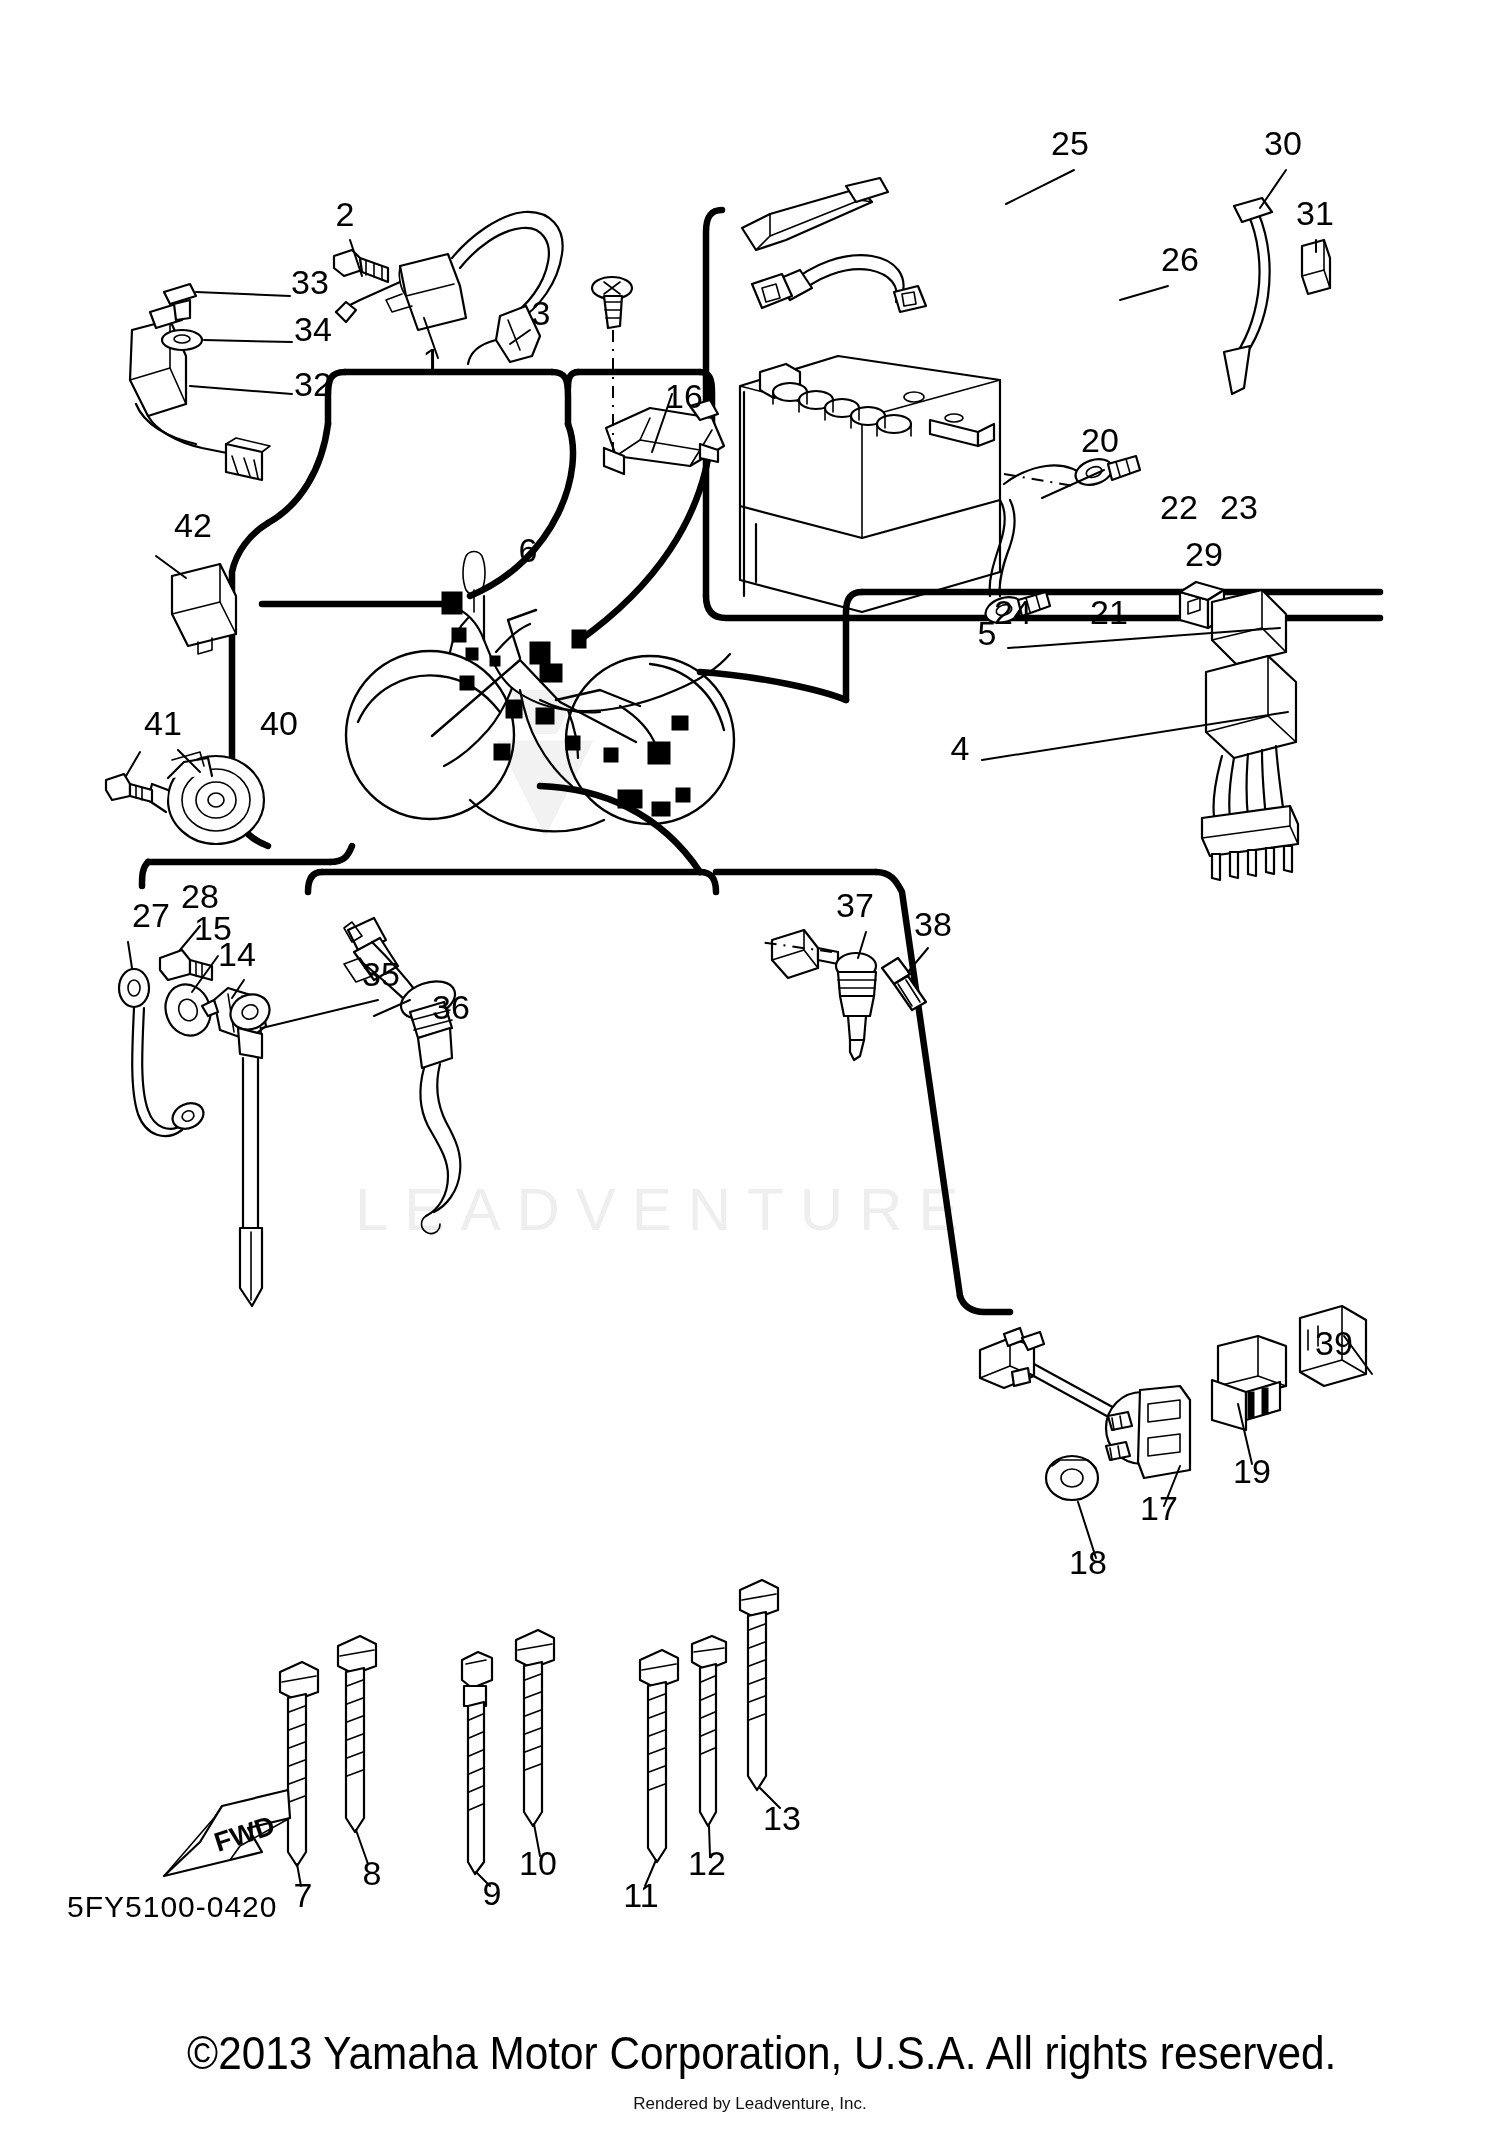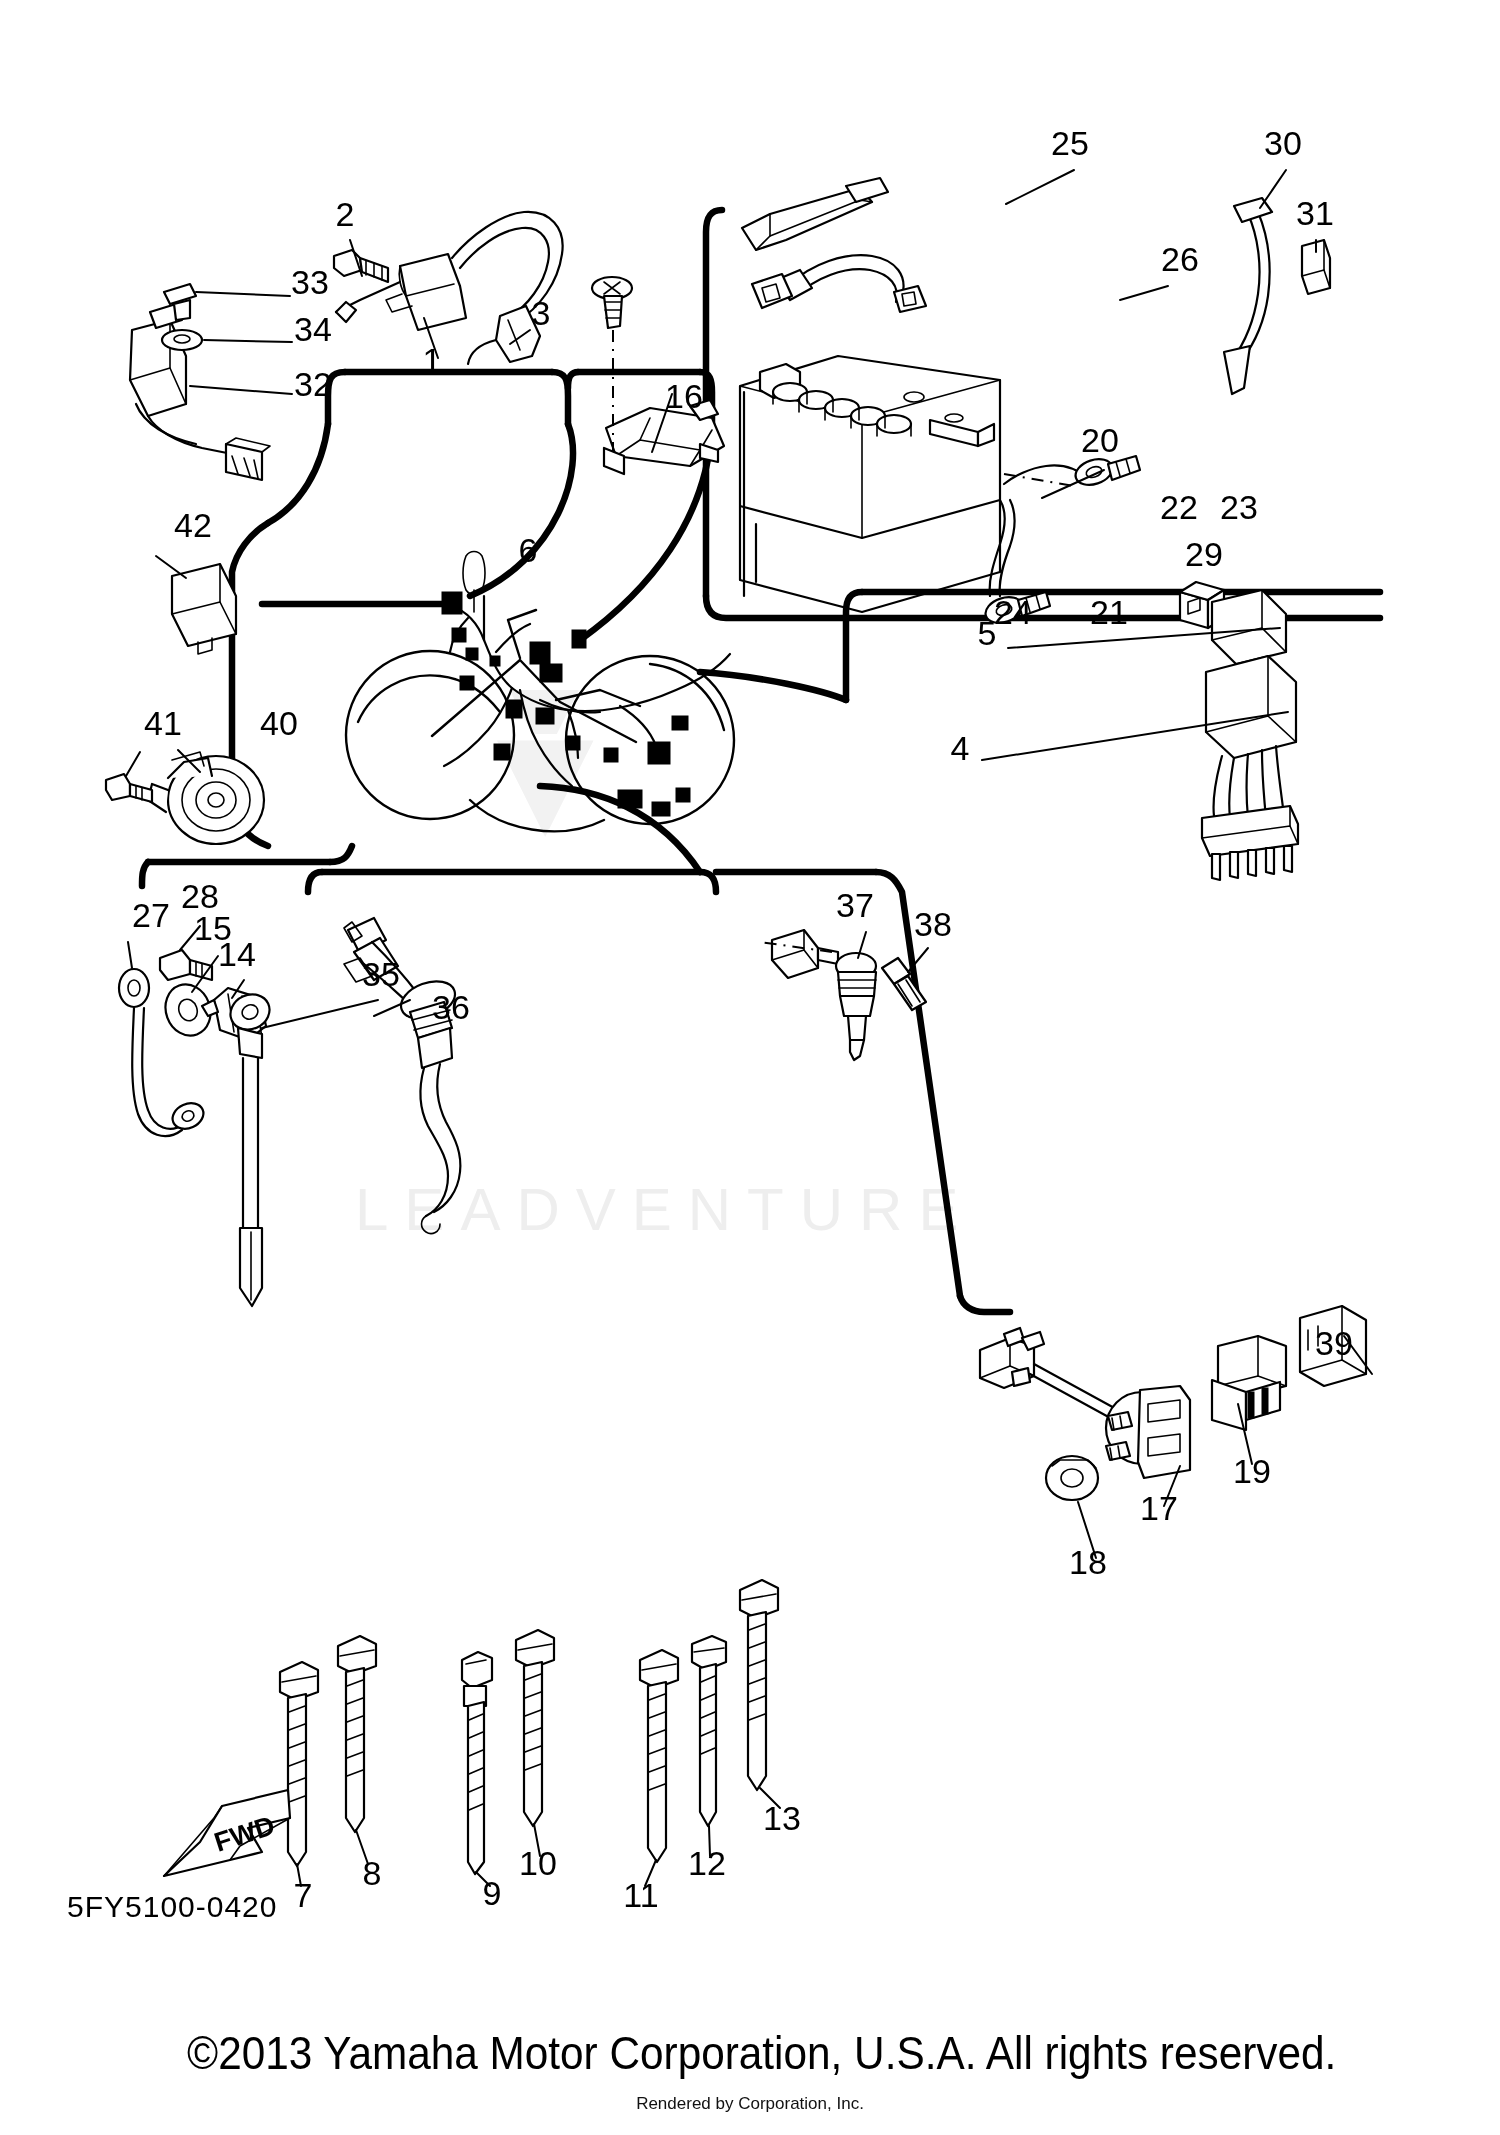--- a/index.html
+++ b/index.html
@@ -606,15 +606,15 @@
         <text class="cal" x="1334" y="1355" text-anchor="middle">39</text>
         <text class="cal" x="279" y="735" text-anchor="middle">40</text>
         <text class="cal" x="163" y="735" text-anchor="middle">41</text>
         <text class="cal" x="193" y="537" text-anchor="middle">42</text>
       </g>
 </svg>
 
 <div class="footer">
   <span class="copy">©2013 Yamaha Motor Corporation, U.S.A. All rights reserved.</span>
 </div>
-<div class="rendered">Rendered by Corporation, Inc.</div>
+<div class="rendered">Rendered by Leadventure, Inc.</div>
 
 </div>
 
 </body></html>

